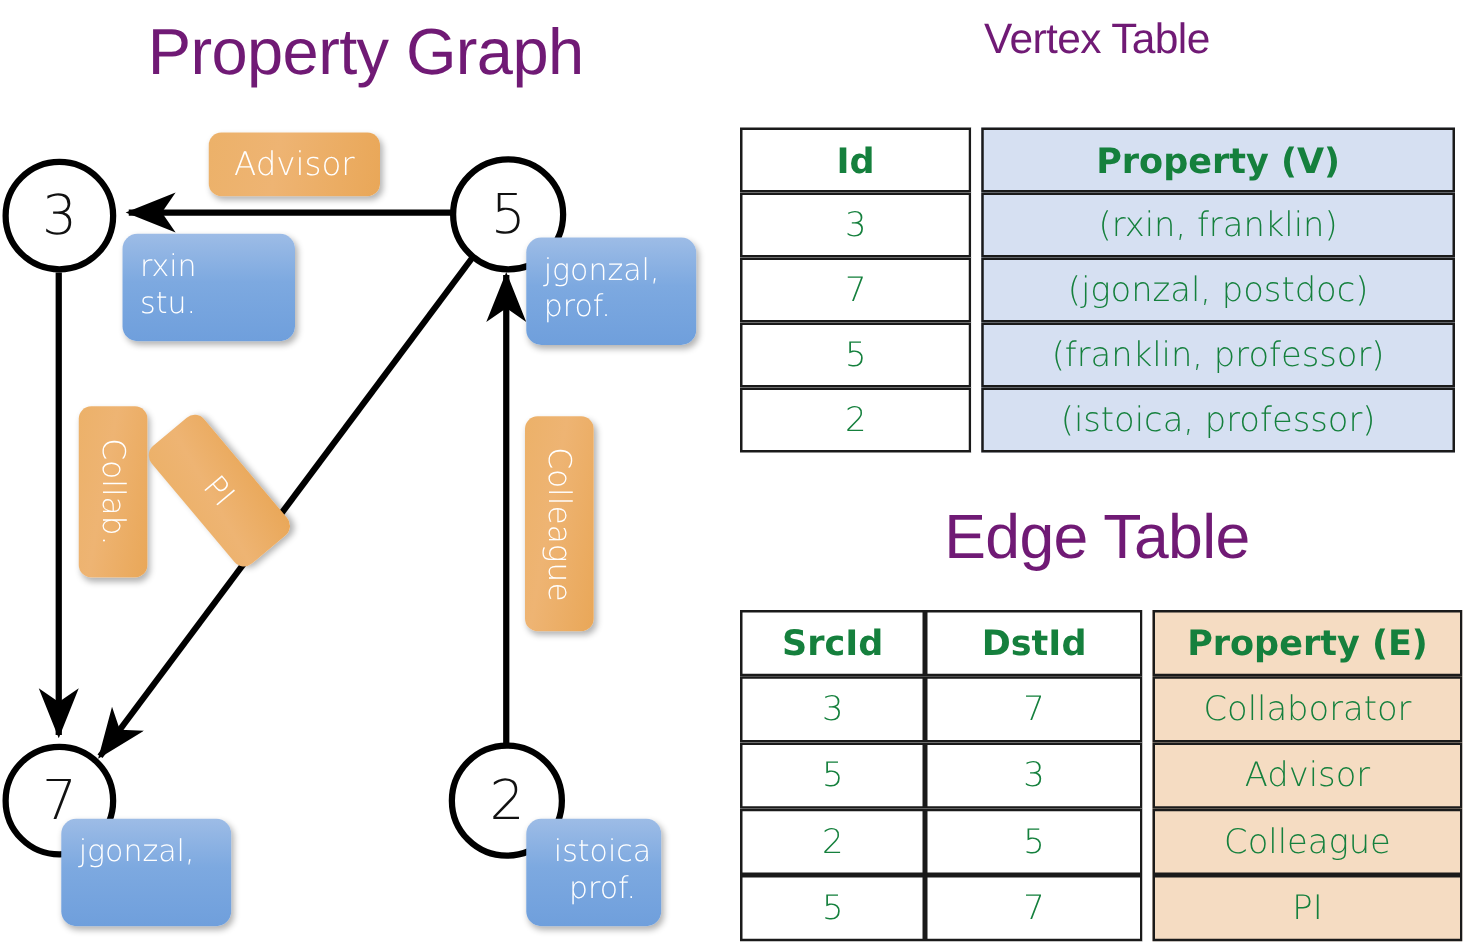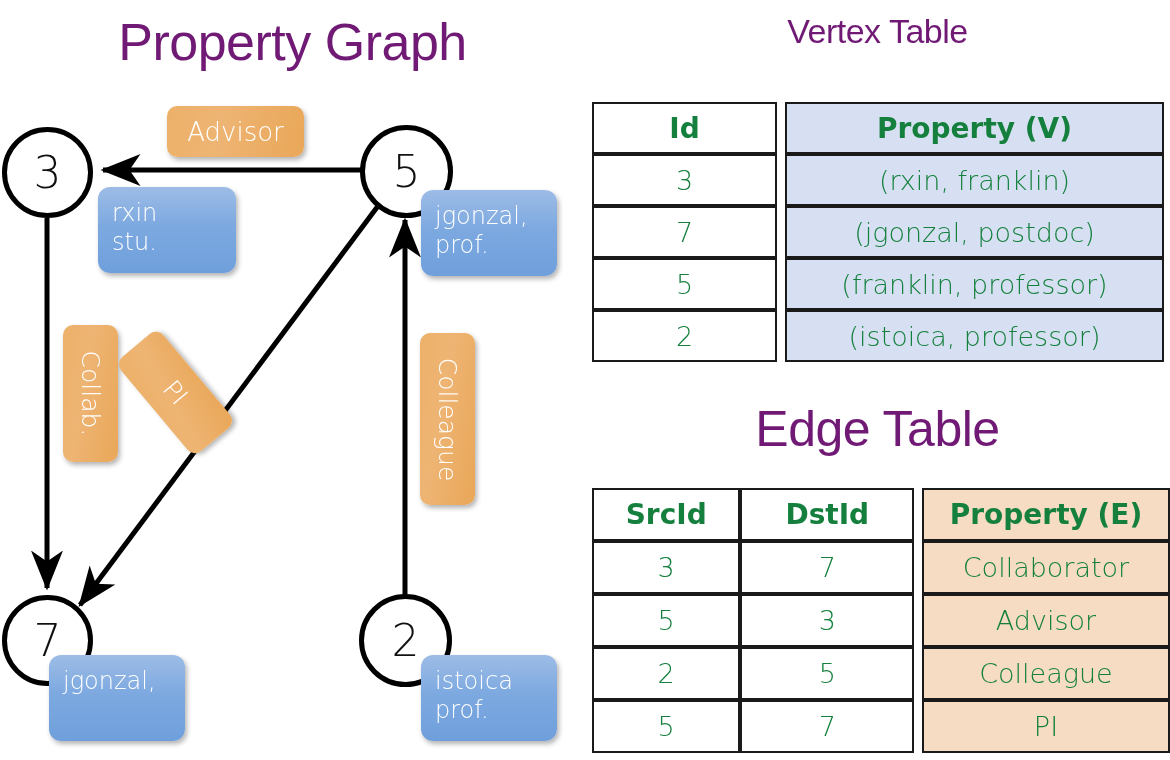--- a/index.html
+++ b/index.html
@@ -182,21 +182,21 @@
 
   <div class="prop-box" style="left:421px; top:190px; width:136px; height:86px;">
     <div>jgonzal,</div>
     <div>prof.</div>
   </div>
 
   <div class="prop-box" style="left:49px; top:655px; width:136px; height:86px;">
     <div>jgonzal,</div>
   </div>
 
-  <div class="prop-box" style="left:421px; top:655px; width:136px; height:86px;">
+  <div class="prop-box" style="left:421px; top:655px; width:108px; height:86px;text-align:center;">
     <div>istoica</div>
     <div>prof.</div>
   </div>
 
   <div class="edge-label" style="left:167px; top:106px; width:137px; height:51px; font-size:26px;">
     <span>Advisor</span>
   </div>
 
   <div class="edge-label vertical" style="left:63px; top:325px; width:55px; height:137px; font-size:25px;">
     <span>Collab.</span>

